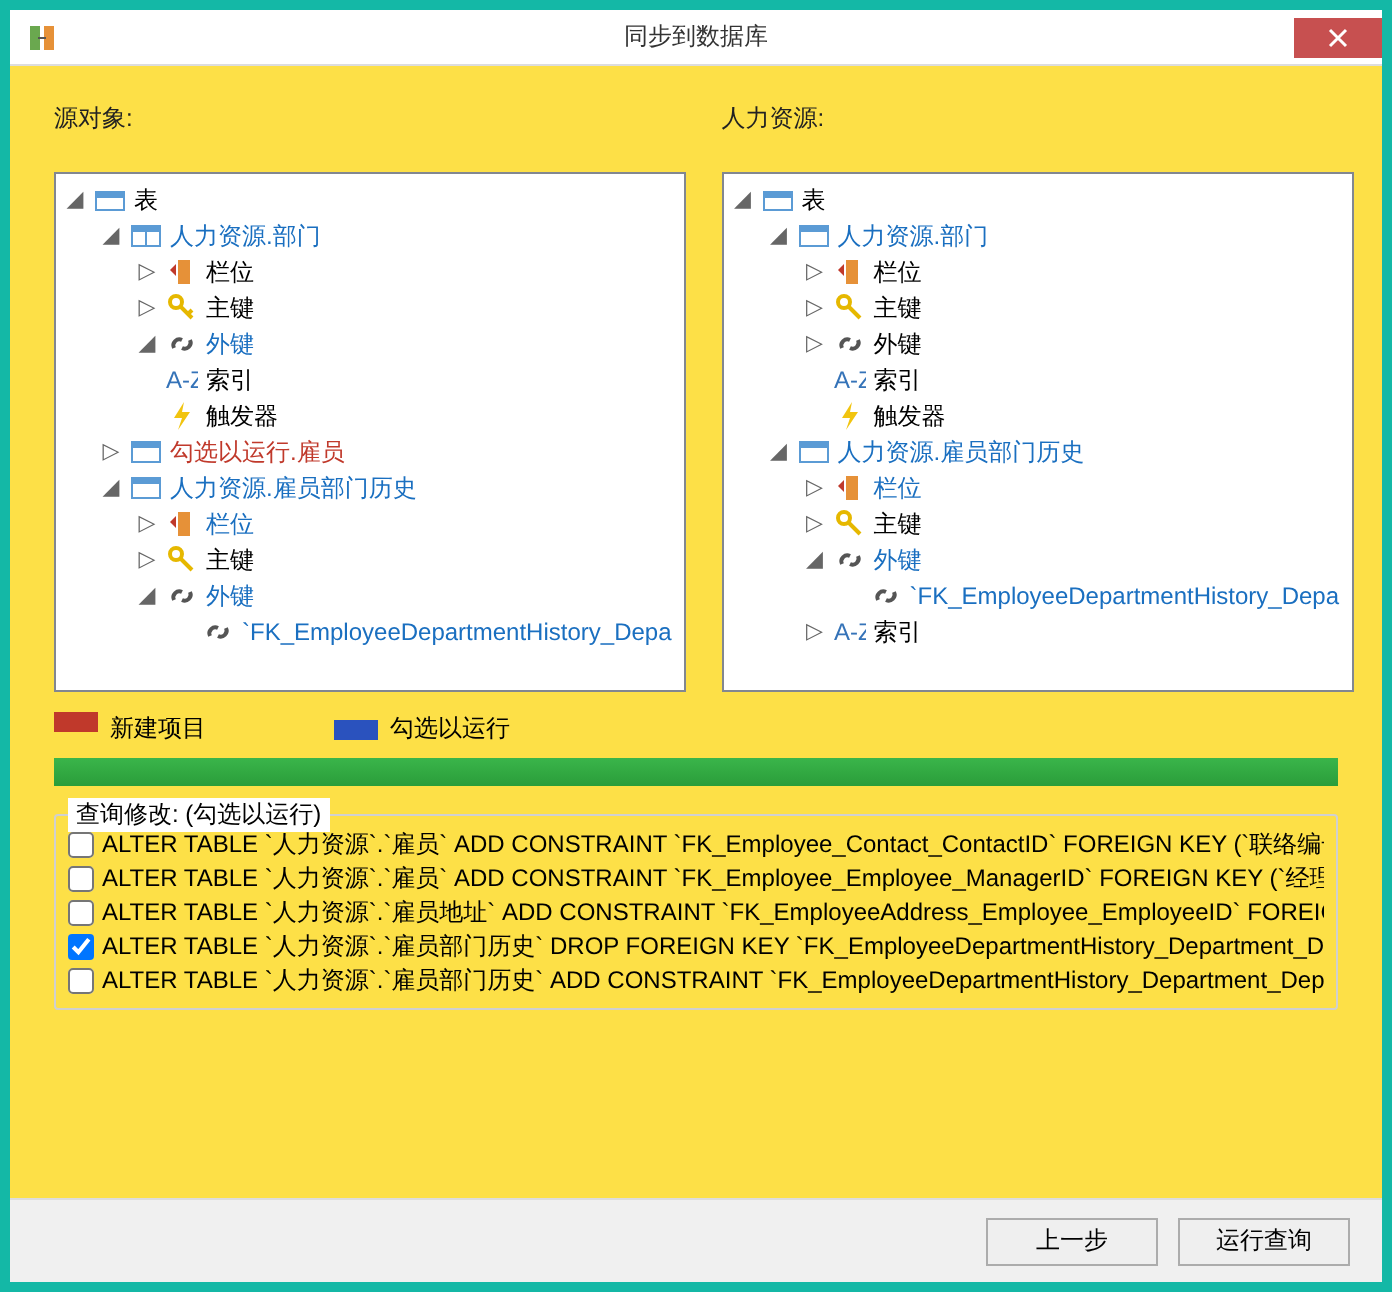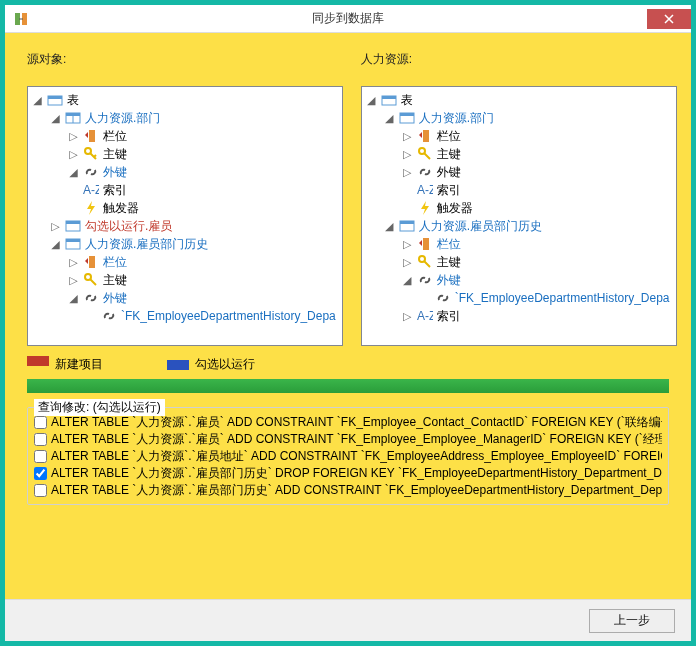--- a/index.html
+++ b/index.html
@@ -393,14 +393,17 @@
             <span>ALTER TABLE `人力资源`.`雇员部门历史` ADD CONSTRAINT `FK_EmployeeDepartmentHistory_Department_Departn</span>
           </div>
       </div>
     </div>
   </div>
 
   <div class="footer">
     <div class="btn">
         <span>上一步</span>
       </div>
+    <div class="btn">
+        <span>运行查询</span>
+      </div>
   </div>
 </div>
 
 </body></html>

